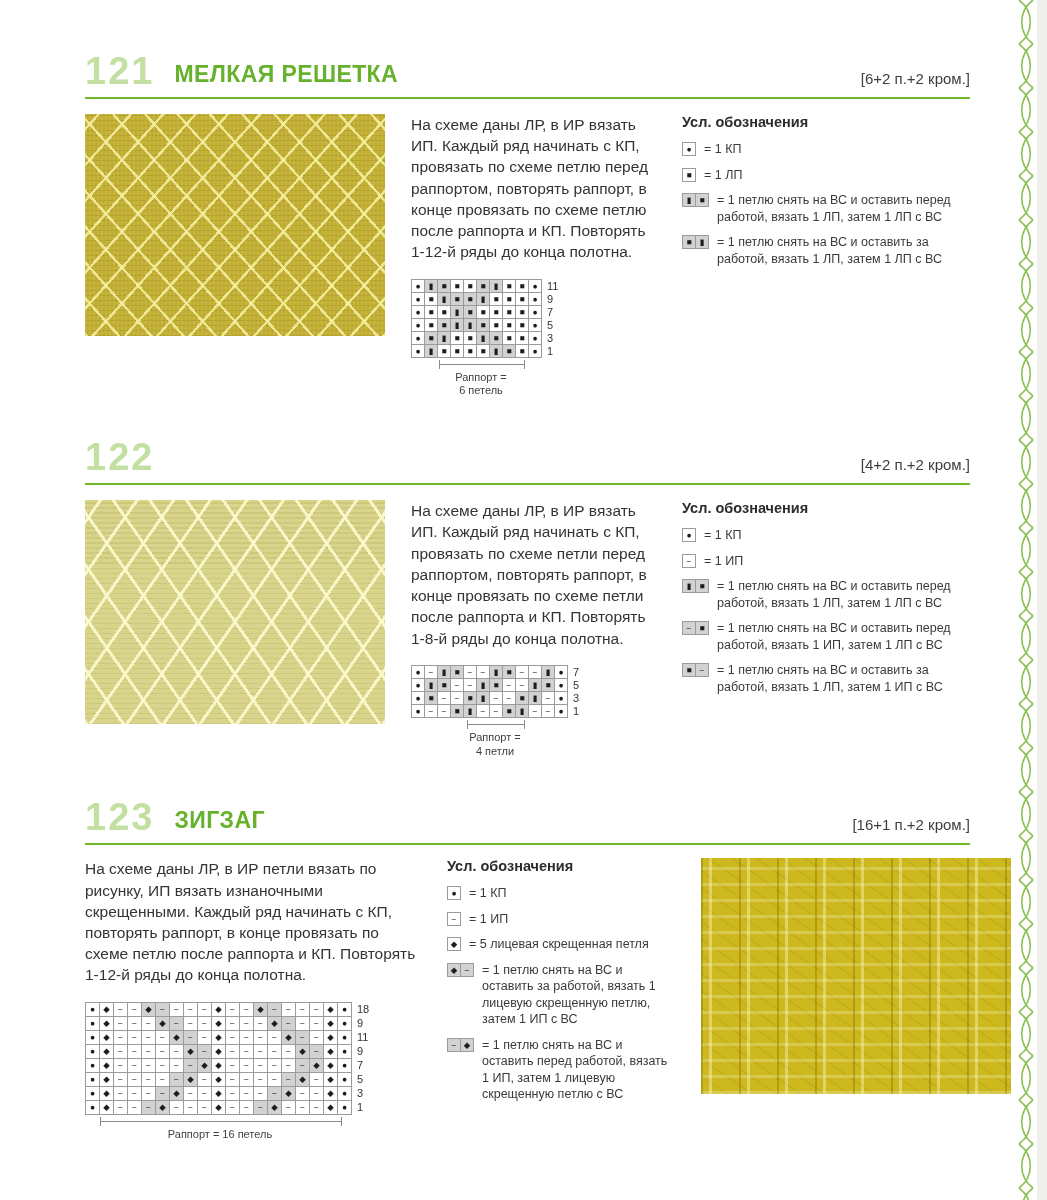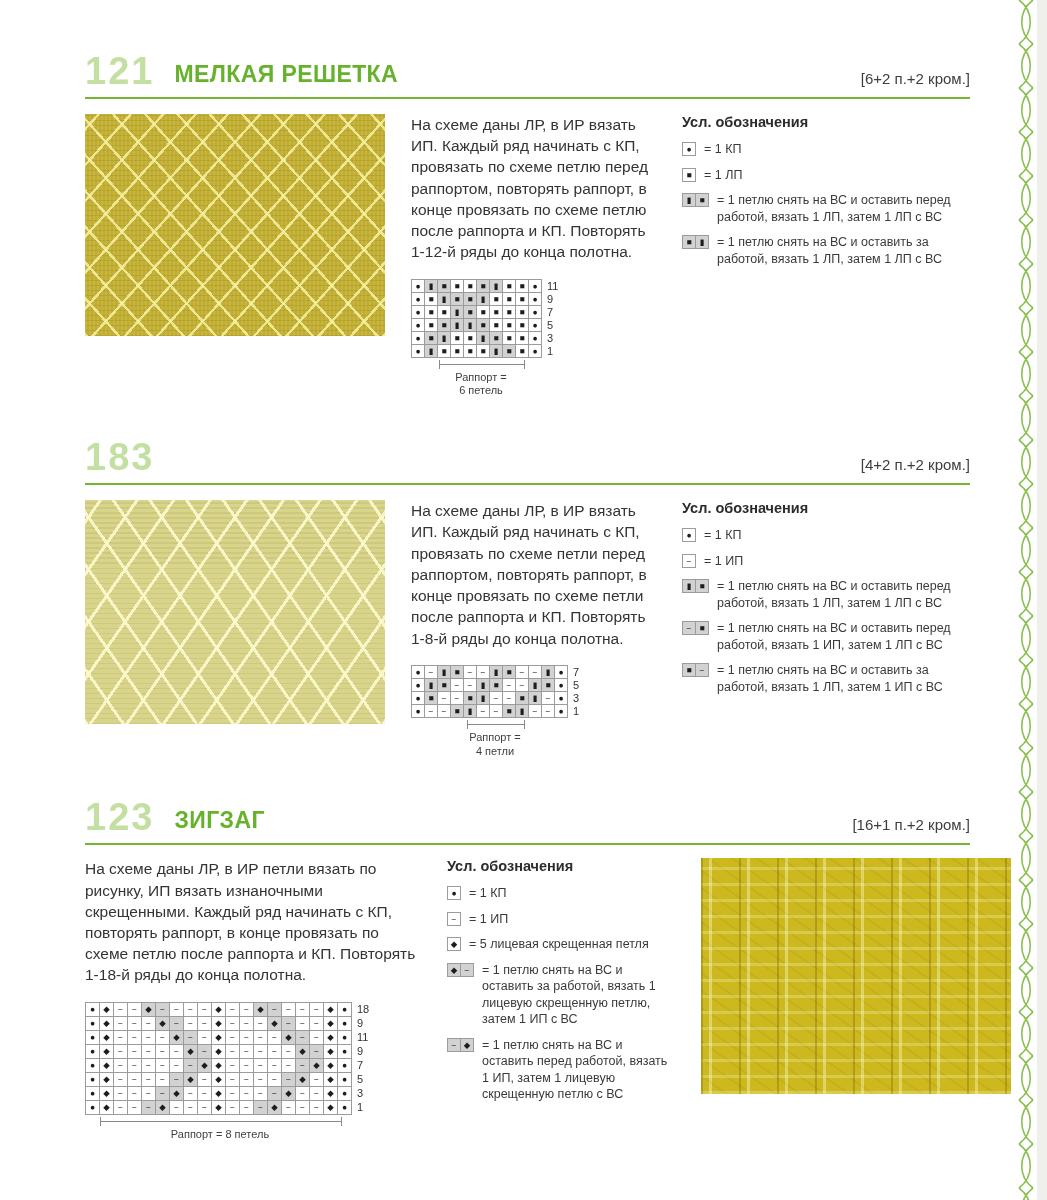--- a/index.html
+++ b/index.html
@@ -220,21 +220,21 @@
                 </span>
                 <span class="legend-text">= 1 петлю снять на ВС и оставить за работой, вязать 1 ЛП, затем 1 ЛП с ВС</span>
               </div>
             </div>
         </div>
       </div>
     </section>
 
     <section class="pattern">
       <div class="pat-header">
-        <span class="pat-num">183</span>
+        <span class="pat-num">122</span>
         <span class="pat-note">[4+2 п.+2 кром.]</span>
       </div>
       <div class="rule"></div>
       <div class="cols">
         <div class="photo photo-122"></div>
         <div class="midcol">
           <p class="instr">На схеме даны ЛР, в ИР вязать ИП. Каждый ряд начинать с КП, провязать по схеме петли перед раппортом, повторять раппорт, в конце провязать по схеме петли после раппорта и КП. Повторять 1-8-й ряды до конца полотна.</p>
           <div class="chart" style="--cs: 14px;"><div class="chart-grid"><div class="chart-row">
                   <span class="cell" style="background: rgb(255, 255, 255);">●</span>
                   <span class="cell" style="background: rgb(255, 255, 255);">−</span>
@@ -337,21 +337,21 @@
 
     <section class="pattern">
       <div class="pat-header">
         <span class="pat-num">123</span>
         <h2 class="pat-title">ЗИГЗАГ</h2>
         <span class="pat-note">[16+1 п.+2 кром.]</span>
       </div>
       <div class="rule"></div>
       <div class="cols3">
         <div class="leftcol3">
-          <p class="instr">На схеме даны ЛР, в ИР петли вязать по рисунку, ИП вязать изнаночными скрещенными. Каждый ряд начинать с КП, повторять раппорт, в конце провязать по схеме петлю после раппорта и КП. Повторять 1-18-й ряды до конца полотна.</p>
+          <p class="instr">На схеме даны ЛР, в ИР петли вязать по рисунку, ИП вязать изнаночными скрещенными. Каждый ряд начинать с КП, повторять раппорт, в конце провязать по схеме петлю после раппорта и КП. Повторять 1-12-й ряды до конца полотна.</p>
           <div class="chart" style="--cs: 15px;"><div class="chart-grid"><div class="chart-row">
                   <span class="cell" style="background: rgb(255, 255, 255);">●</span>
                   <span class="cell" style="background: rgb(255, 255, 255);">◆</span>
                   <span class="cell" style="background: rgb(255, 255, 255);">−</span>
                   <span class="cell" style="background: rgb(255, 255, 255);">−</span>
                   <span class="cell" style="background: rgb(210, 210, 210);">◆</span>
                   <span class="cell" style="background: rgb(210, 210, 210);">−</span>
                   <span class="cell" style="background: rgb(255, 255, 255);">−</span>
                   <span class="cell" style="background: rgb(255, 255, 255);">−</span>
                   <span class="cell" style="background: rgb(255, 255, 255);">−</span>
@@ -506,21 +506,21 @@
                   <span class="cell" style="background: rgb(255, 255, 255);">−</span>
                   <span class="cell" style="background: rgb(255, 255, 255);">−</span>
                   <span class="cell" style="background: rgb(210, 210, 210);">−</span>
                   <span class="cell" style="background: rgb(210, 210, 210);">◆</span>
                   <span class="cell" style="background: rgb(255, 255, 255);">−</span>
                   <span class="cell" style="background: rgb(255, 255, 255);">−</span>
                   <span class="cell" style="background: rgb(255, 255, 255);">−</span>
                   <span class="cell" style="background: rgb(255, 255, 255);">◆</span>
                   <span class="cell" style="background: rgb(255, 255, 255);">●</span>
                   <span class="row-label">1</span>
-                </div></div><div class="rapport" style="margin-left: 15px; width: 240px;"></div><div class="rapport-label" style="margin-left: 15px; width: 240px;">Раппорт = 8 петель</div></div>
+                </div></div><div class="rapport" style="margin-left: 15px; width: 240px;"></div><div class="rapport-label" style="margin-left: 15px; width: 240px;">Раппорт = 16 петель</div></div>
         </div>
         <div class="midcol3">
           <p class="legend-title">Усл. обозначения</p>
           <div>
               <div class="legend-item">
                 <span class="legend-sym">
                   <span class="cell" style="background: rgb(255, 255, 255);">●</span>
                 </span>
                 <span class="legend-text">= 1 КП</span>
               </div>

